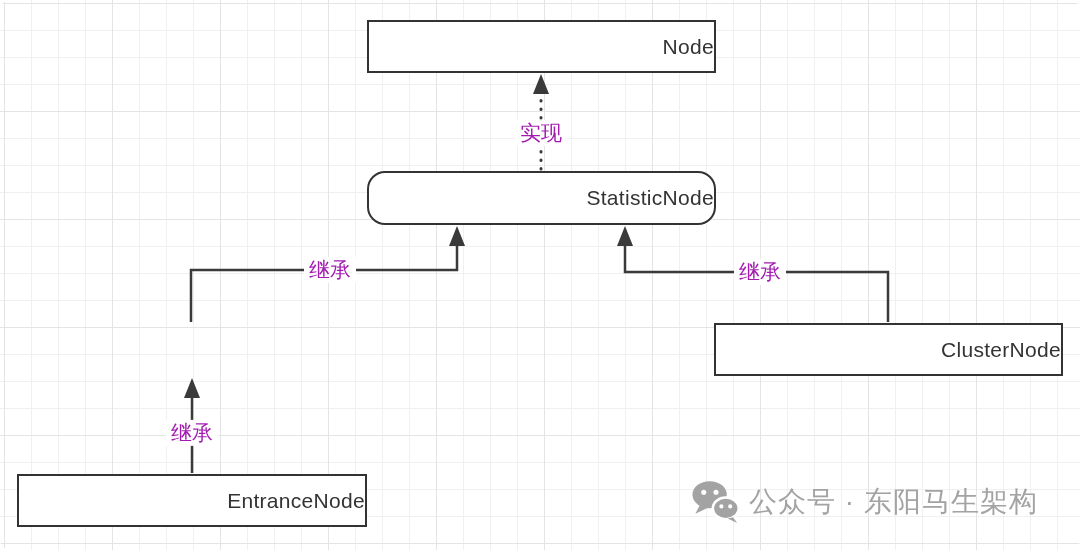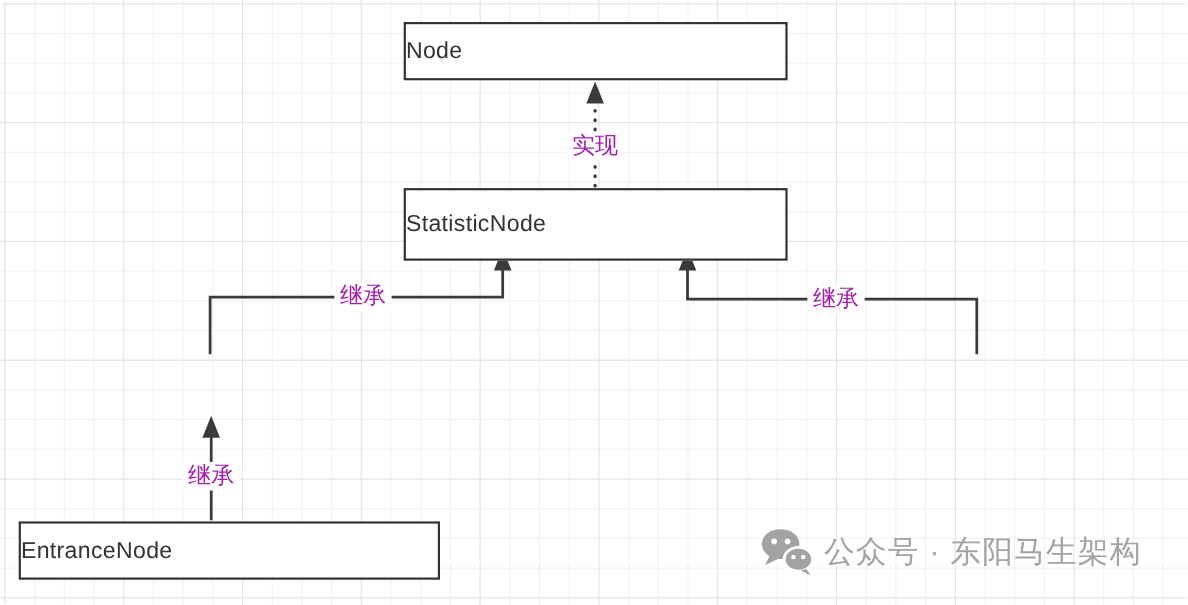--- a/index.html
+++ b/index.html
@@ -23,30 +23,30 @@
     background-size: 108px 108px, 108px 108px, 27px 27px, 27px 27px;
     background-position: 4px 0, 0 3px, 4px 0, 0 3px;
   }
   .uml-box {
     position: absolute;
     box-sizing: border-box;
     background: #ffffff;
     border: 2.5px solid #333333;
     display: flex;
     align-items: center;
-    justify-content: flex-start;
+    justify-content: flex-end;
     font-size: 21px;
     color: #333333;
     letter-spacing: 0.3px;
   }
   #box-node       { left: 367px; top: 20px;  width: 349px; height: 53px; }
-  #box-statistic  { left: 367px; top: 171px; width: 349px; height: 66px; }
+  #box-statistic  { left: 367px; top: 171px; width: 349px; height: 54px; border-radius: 18px; }
   #box-default    { left: 17px;  top: 323px; width: 349px; height: 54px; }
   #box-cluster    { left: 714px; top: 323px; width: 349px; height: 53px; }
-  #box-entrance   { left: 17px;  top: 474px; width: 383px; height: 53px; }
+  #box-entrance   { left: 17px;  top: 474px; width: 350px; height: 53px; }
 
   .edge-svg {
     position: absolute;
     left: 0; top: 0;
     width: 1080px;
     height: 550px;
     pointer-events: none;
   }
   .edge-label {
     position: absolute;
@@ -102,20 +102,23 @@
       <polygon points="192,378 184,398 200,398"></polygon>
     </g>
   </svg>
 
   <div class="uml-box" id="box-node">
     <span>Node</span>
   </div>
   <div class="uml-box" id="box-statistic">
     <span>StatisticNode</span>
   </div>
+  <div class="uml-box" id="box-cluster">
+    <span>ClusterNode</span>
+  </div>
   <div class="uml-box" id="box-entrance">
     <span>EntranceNode</span>
   </div>
 
   <div class="edge-label" id="label-realize">实现</div>
   <div class="edge-label" id="label-inherit-left">继承</div>
   <div class="edge-label" id="label-inherit-right">继承</div>
   <div class="edge-label" id="label-inherit-bottom">继承</div>
 
   <div class="watermark">

